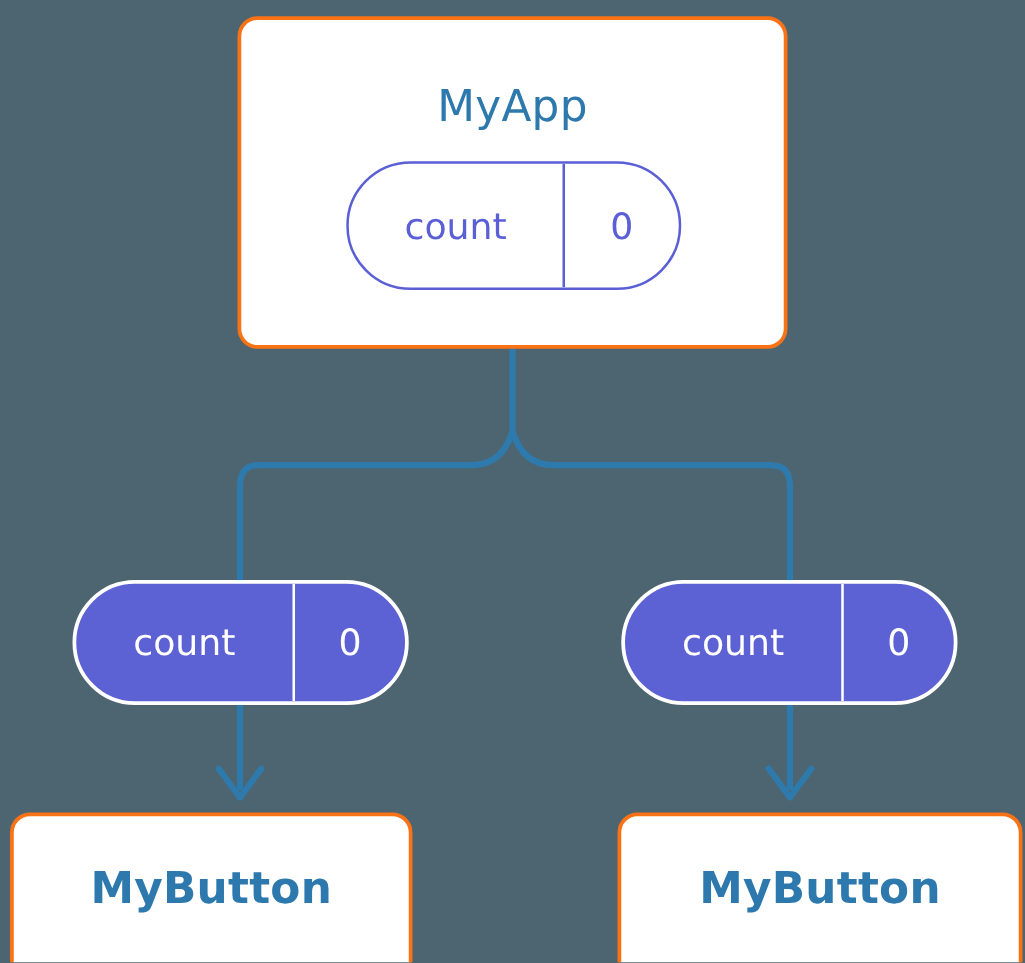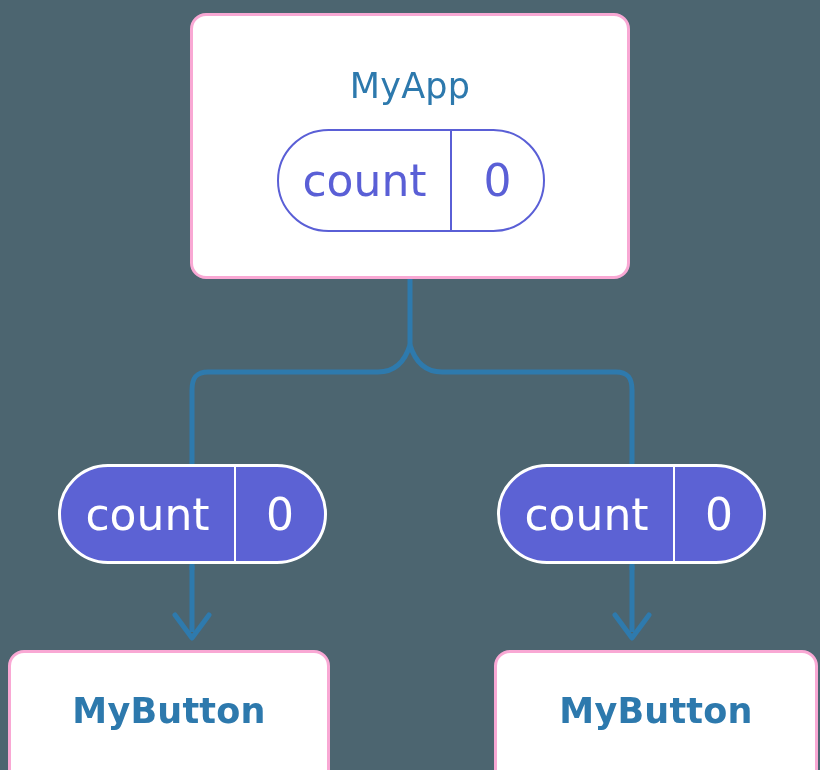--- a/index.html
+++ b/index.html
@@ -19,21 +19,21 @@
     position: absolute;
     left: 0; top: 0;
     width: 820px; height: 770px;
     pointer-events: none;
   }
 
   
   .component-box {
     position: absolute;
     background: #ffffff;
-    border: 3px solid #f9a8d4;
+    border: 3px solid #f97316;
     border-radius: 16px;
     box-sizing: border-box;
     display: flex;
     flex-direction: column;
     align-items: center;
   }
   .component-title {
     color: #2d79ad;
     font-size: 35px;
     font-weight: 400;
@@ -65,21 +65,21 @@
     display: flex;
     align-items: stretch;
     box-sizing: border-box;
     border-radius: 999px;
     overflow: hidden;
   }
   .pill-label, .pill-value {
     display: flex;
     align-items: center;
     justify-content: center;
-    font-size: 44px;
+    font-size: 29px;
     font-weight: 400;
     white-space: nowrap;
     box-sizing: border-box;
   }
 
   
   #app-state-pill {
     left: 277px;
     top: 129px;
     width: 268px;

